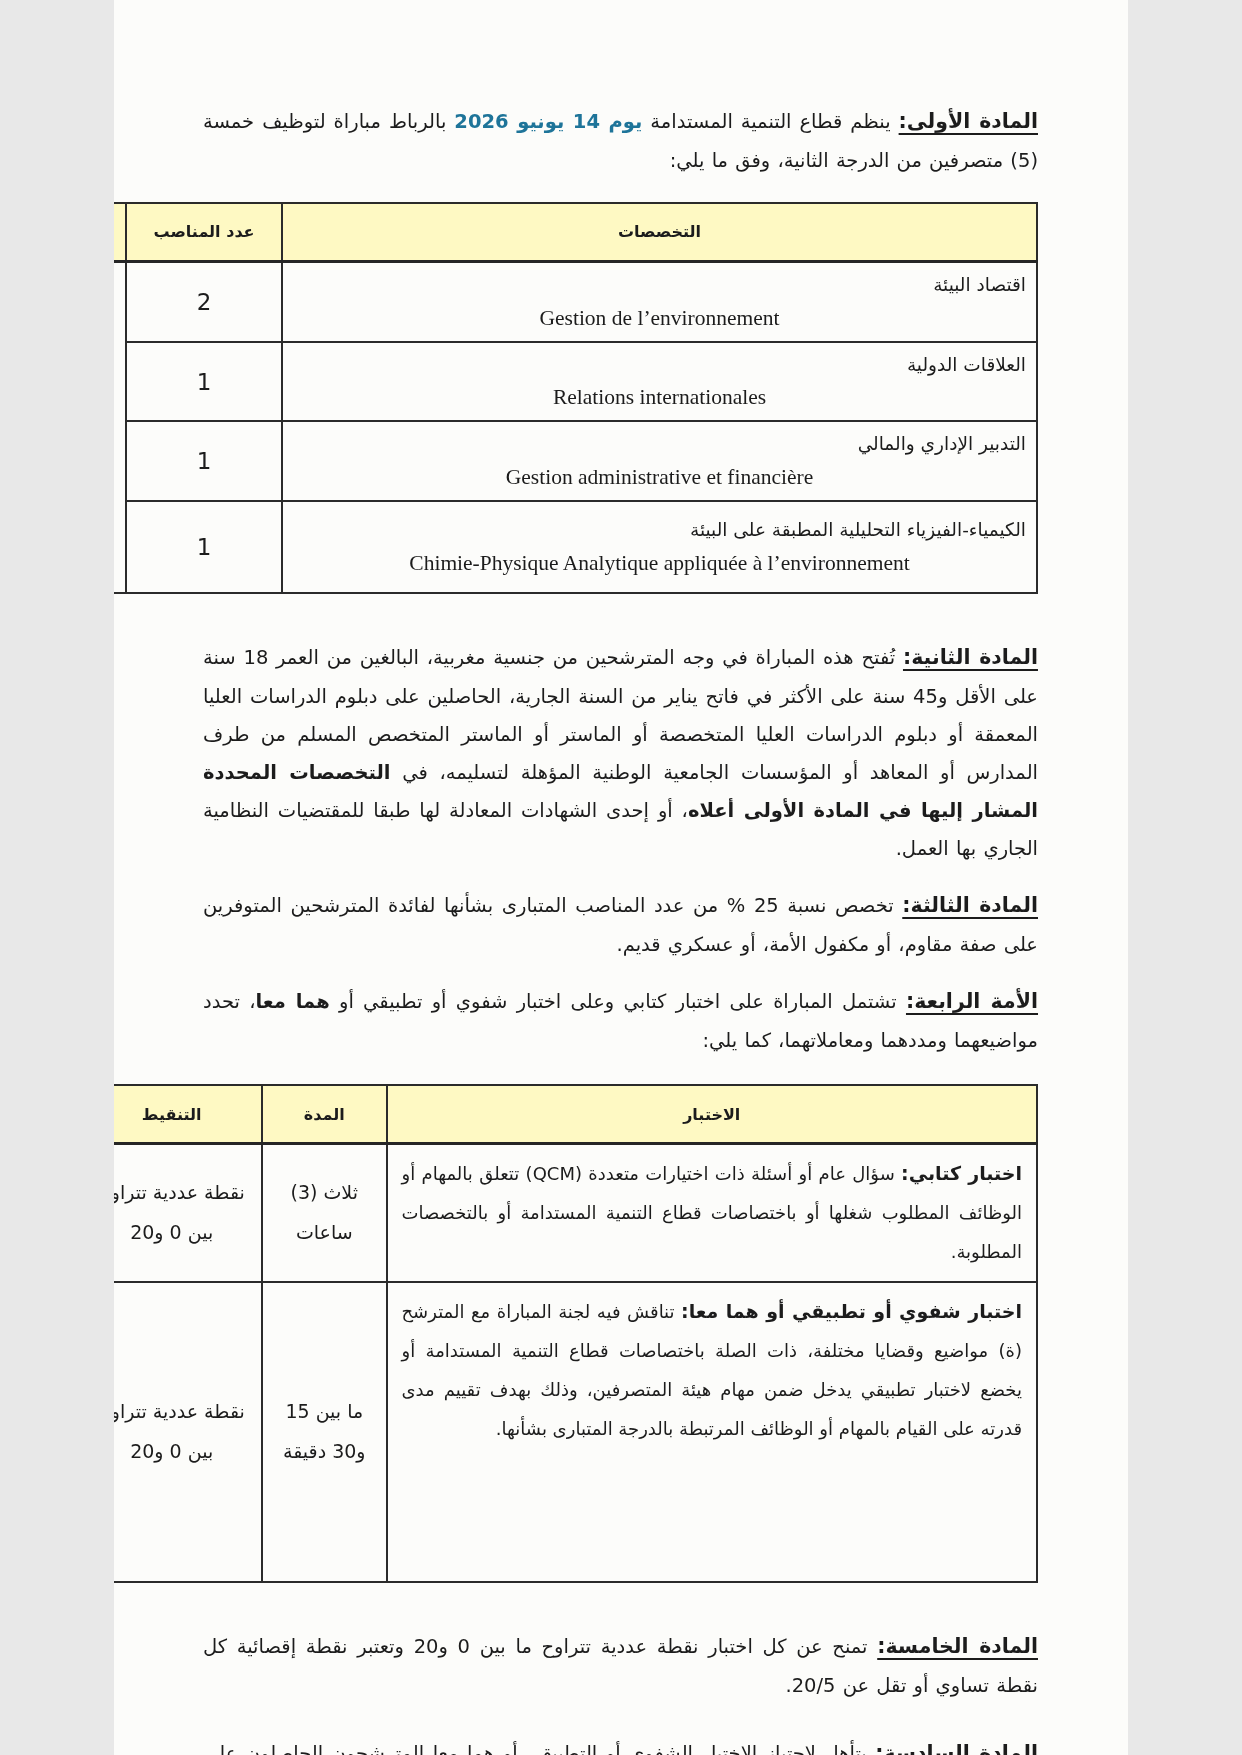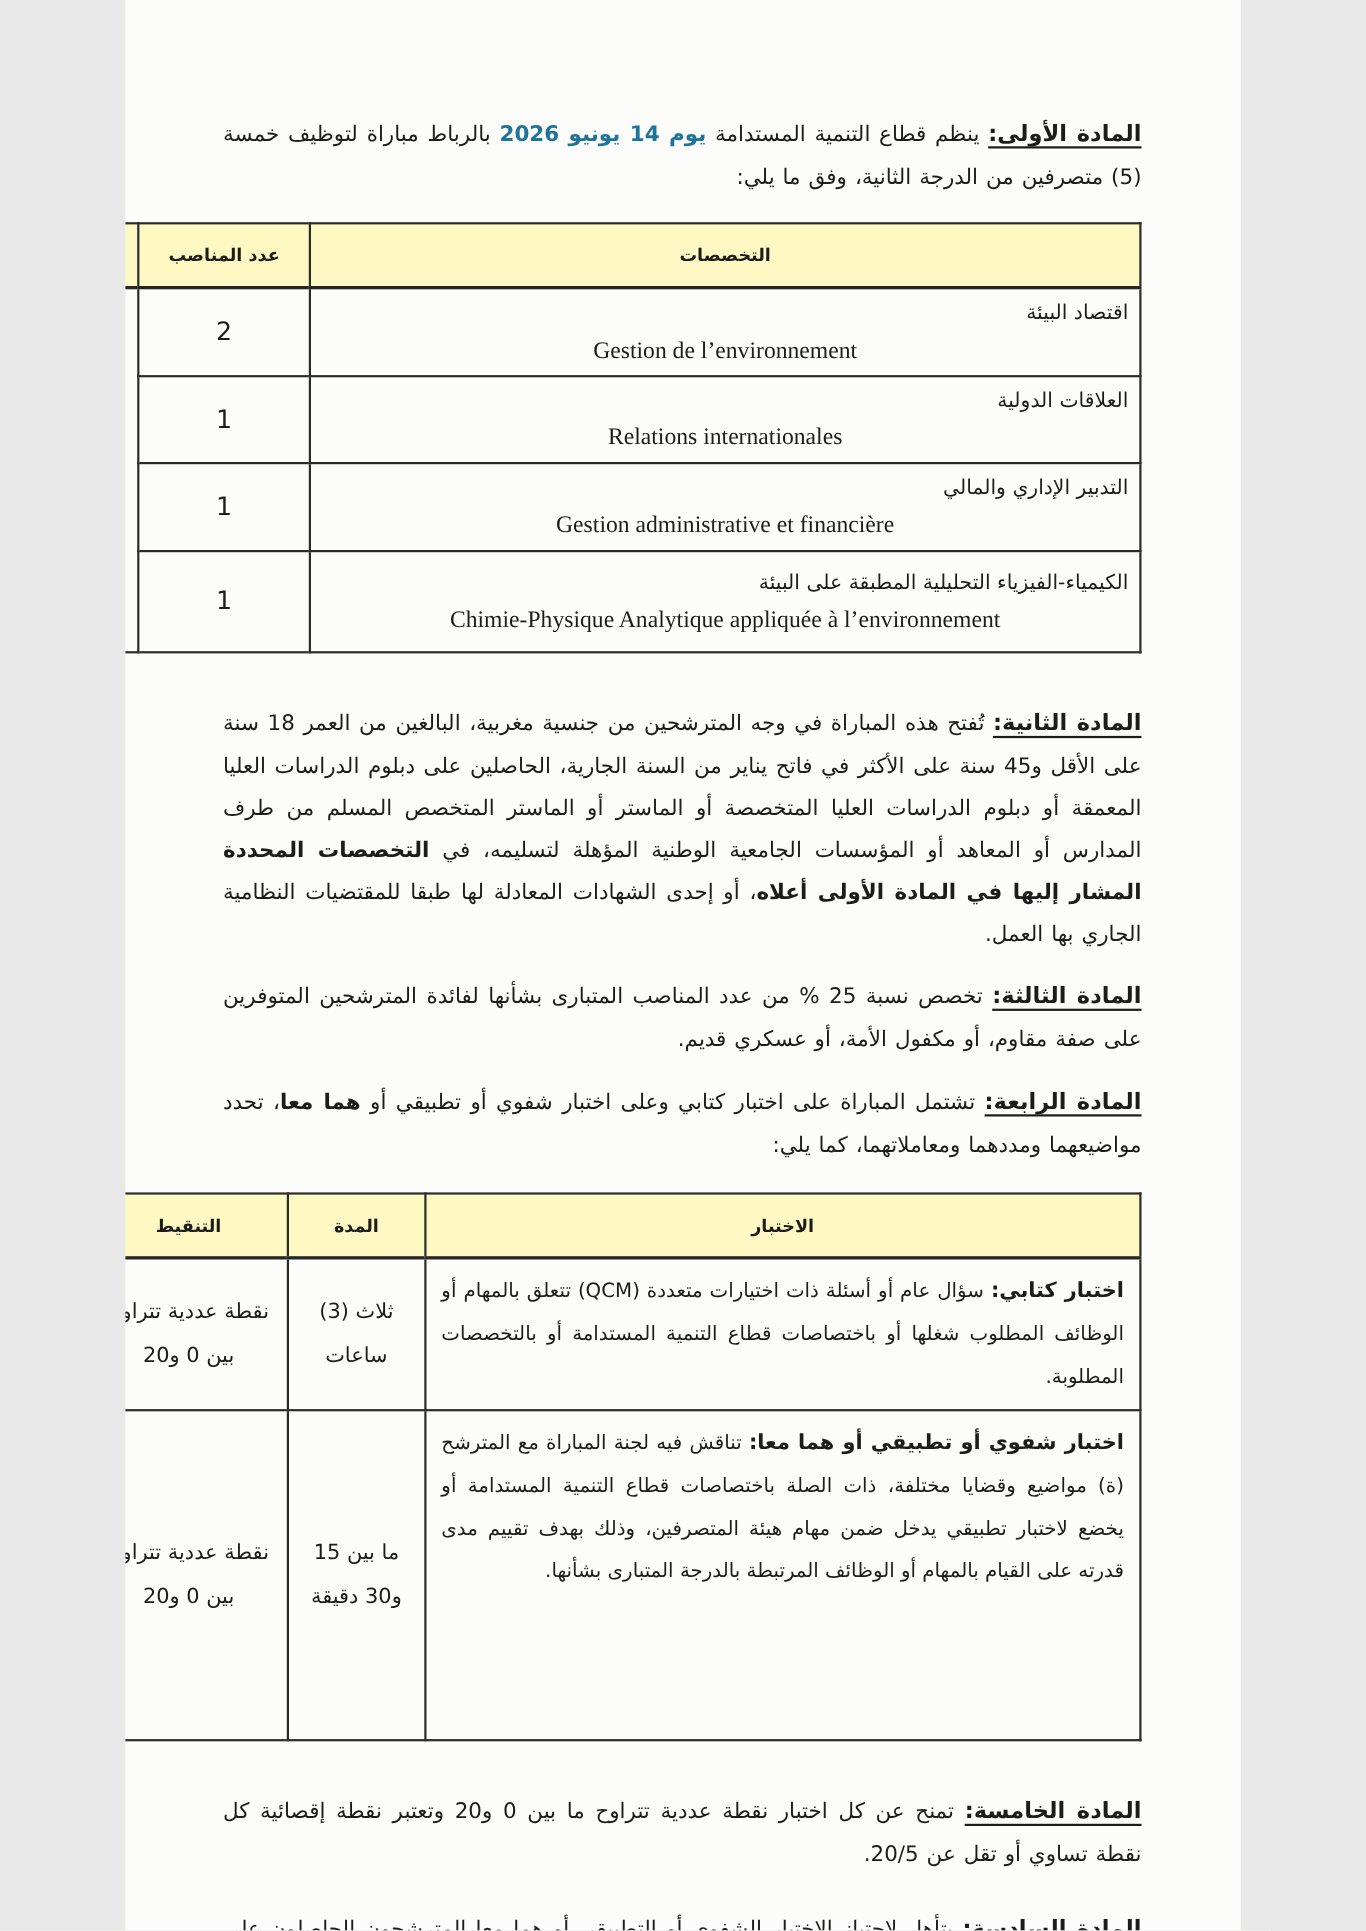--- a/index.html
+++ b/index.html
@@ -146,21 +146,21 @@
 
   <p class="para after-table">
     <span class="art-label">المادة الثانية:</span><span> تُفتح هذه المباراة في وجه المترشحين من جنسية مغربية، البالغين من العمر 18 سنة على الأقل و45 سنة على الأكثر في فاتح يناير من السنة الجارية، الحاصلين على دبلوم الدراسات العليا المعمقة أو دبلوم الدراسات العليا المتخصصة أو الماستر أو الماستر المتخصص المسلم من طرف المدارس أو المعاهد أو المؤسسات الجامعية الوطنية المؤهلة لتسليمه، في </span><span class="bold-run">التخصصات المحددة المشار إليها في المادة الأولى أعلاه</span><span>، أو إحدى الشهادات المعادلة لها طبقا للمقتضيات النظامية الجاري بها العمل.</span>
   </p>
 
   <p class="para">
     <span class="art-label">المادة الثالثة:</span><span> تخصص نسبة 25 % من عدد المناصب المتبارى بشأنها لفائدة المترشحين المتوفرين على صفة مقاوم، أو مكفول الأمة، أو عسكري قديم.</span>
   </p>
 
   <p class="para">
-    <span class="art-label">المادة الرابعة:</span><span> تشتمل المباراة على اختبار كتابي وعلى اختبار شفوي أو تطبيقي أو </span><span class="bold-run">هما معا</span><span>، تحدد مواضيعهما ومددهما ومعاملاتهما، كما يلي:</span>
+    <span class="art-label">الأمة الرابعة:</span><span> تشتمل المباراة على اختبار كتابي وعلى اختبار شفوي أو تطبيقي أو </span><span class="bold-run">هما معا</span><span>، تحدد مواضيعهما ومددهما ومعاملاتهما، كما يلي:</span>
   </p>
 
   <table class="t2">
     <colgroup>
         <col style="width:648px">
         <col style="width:124px">
         <col style="width:180px">
         <col style="width:82px">
       </colgroup>
     <thead>

